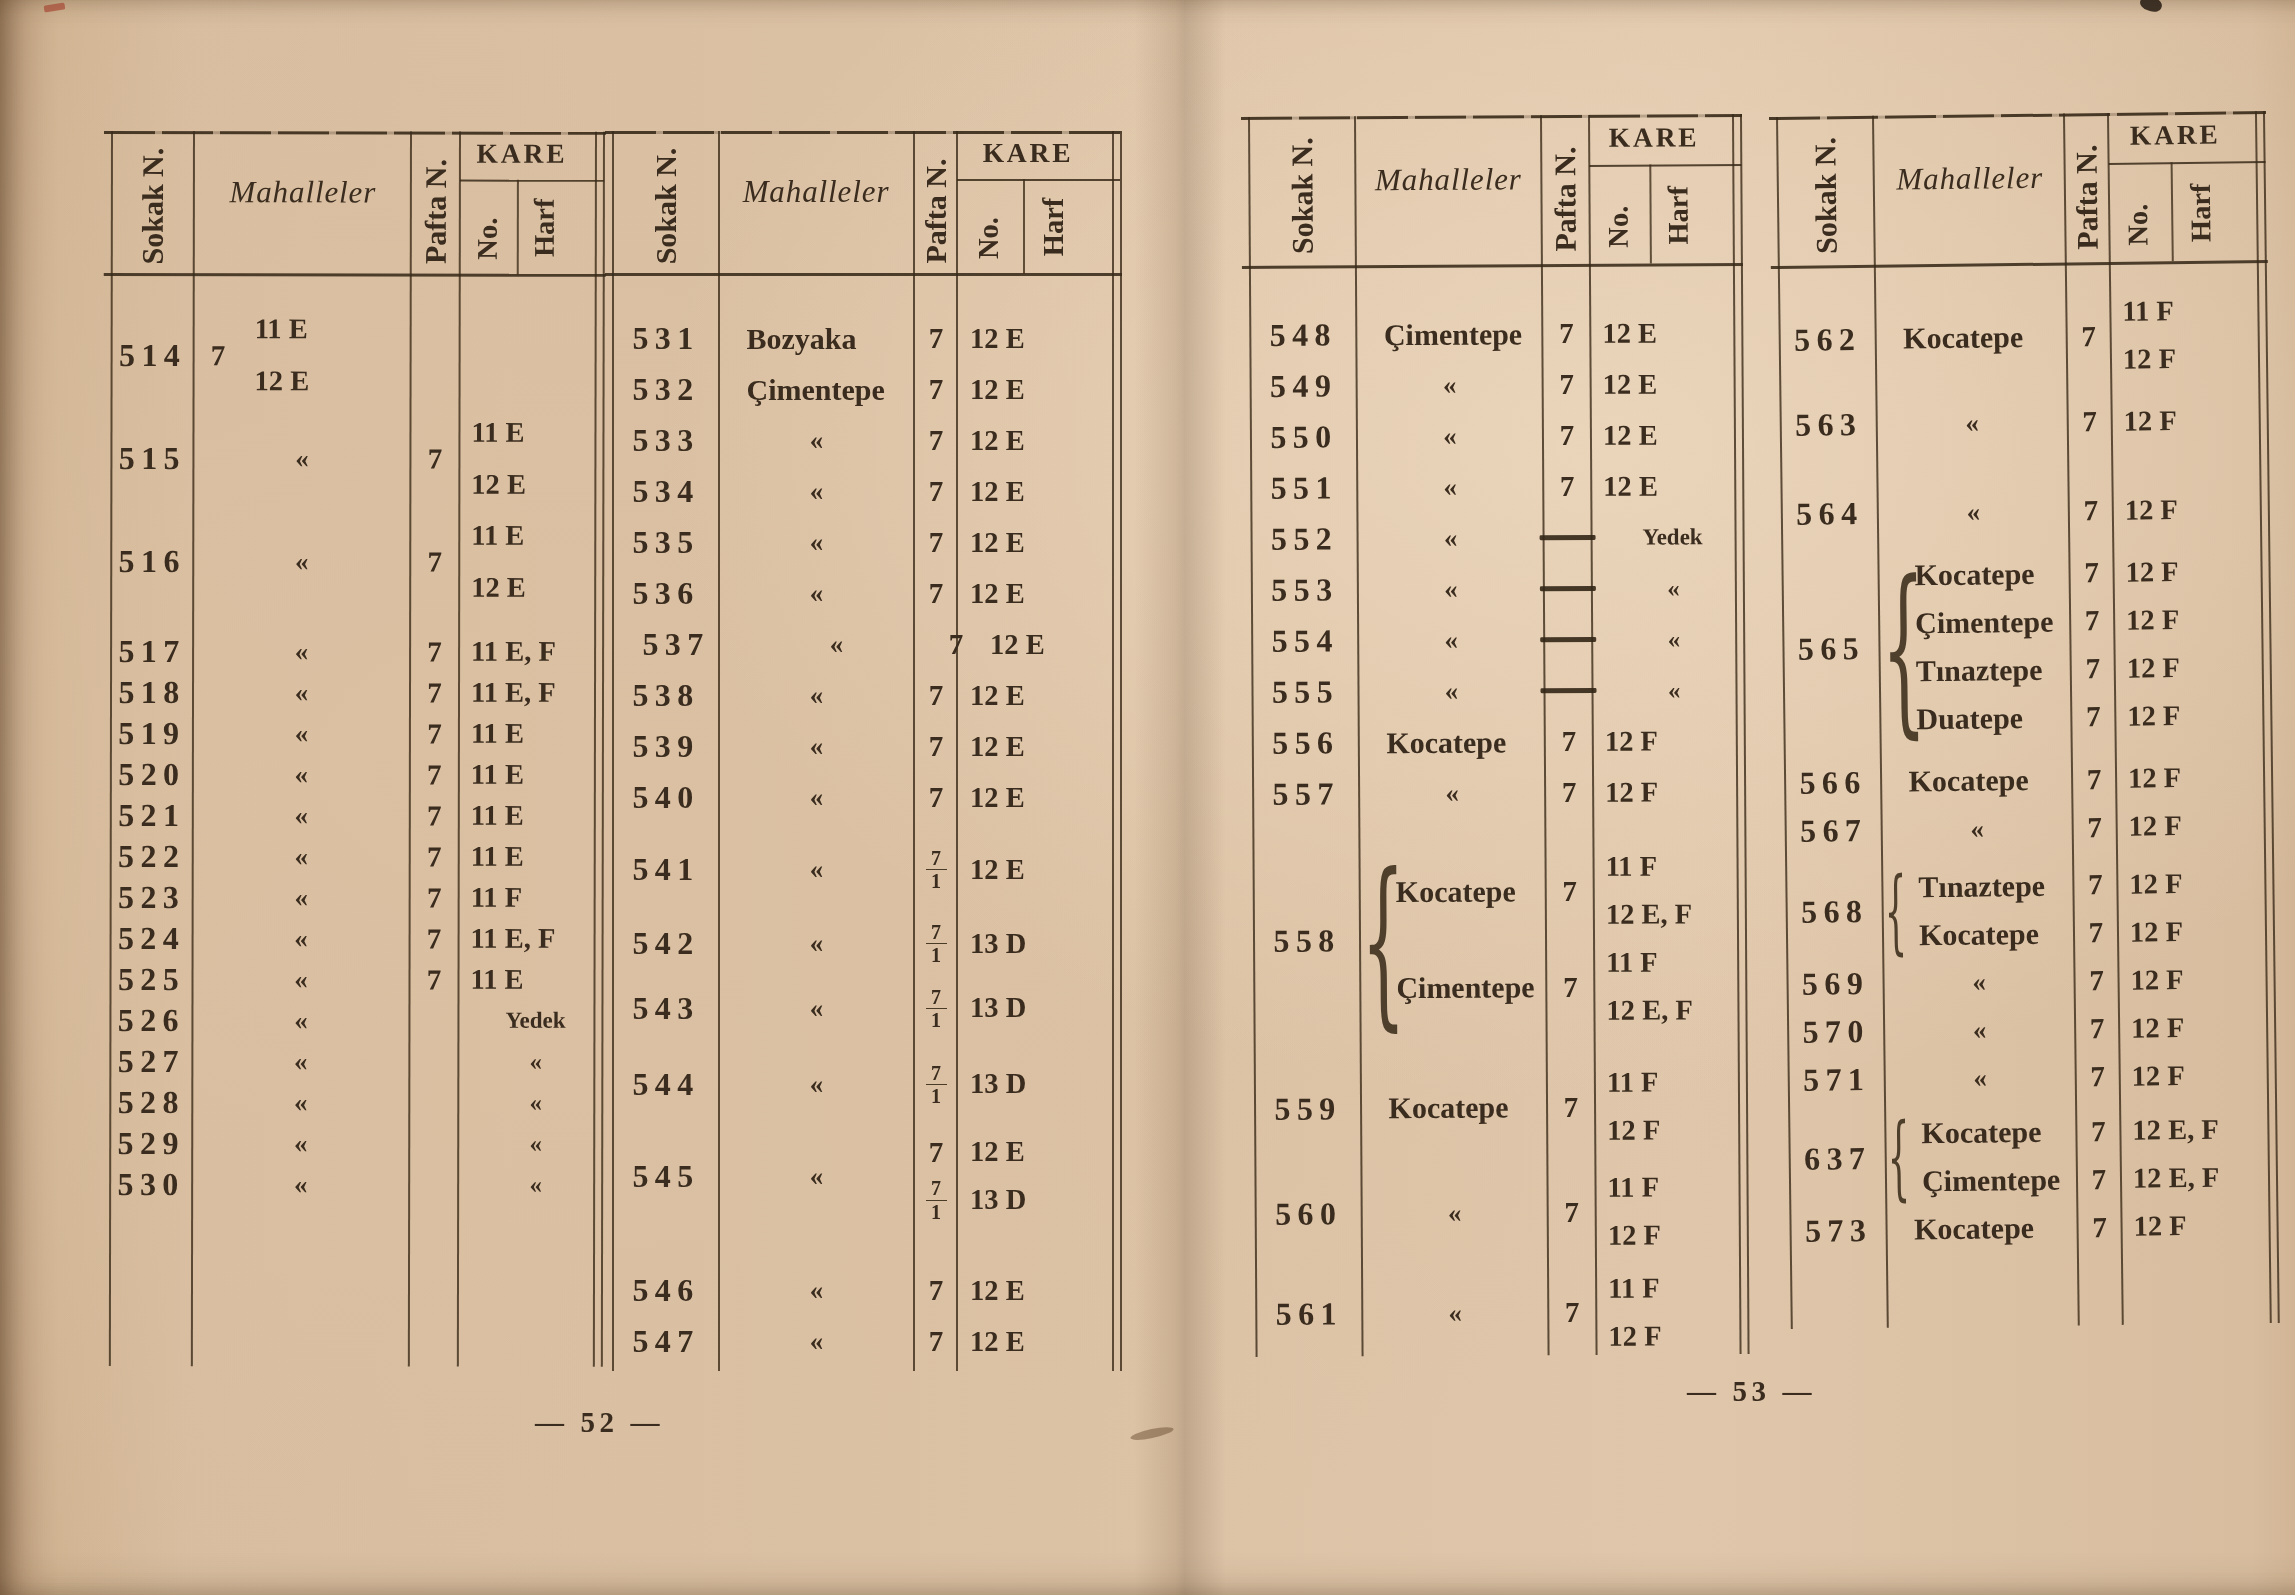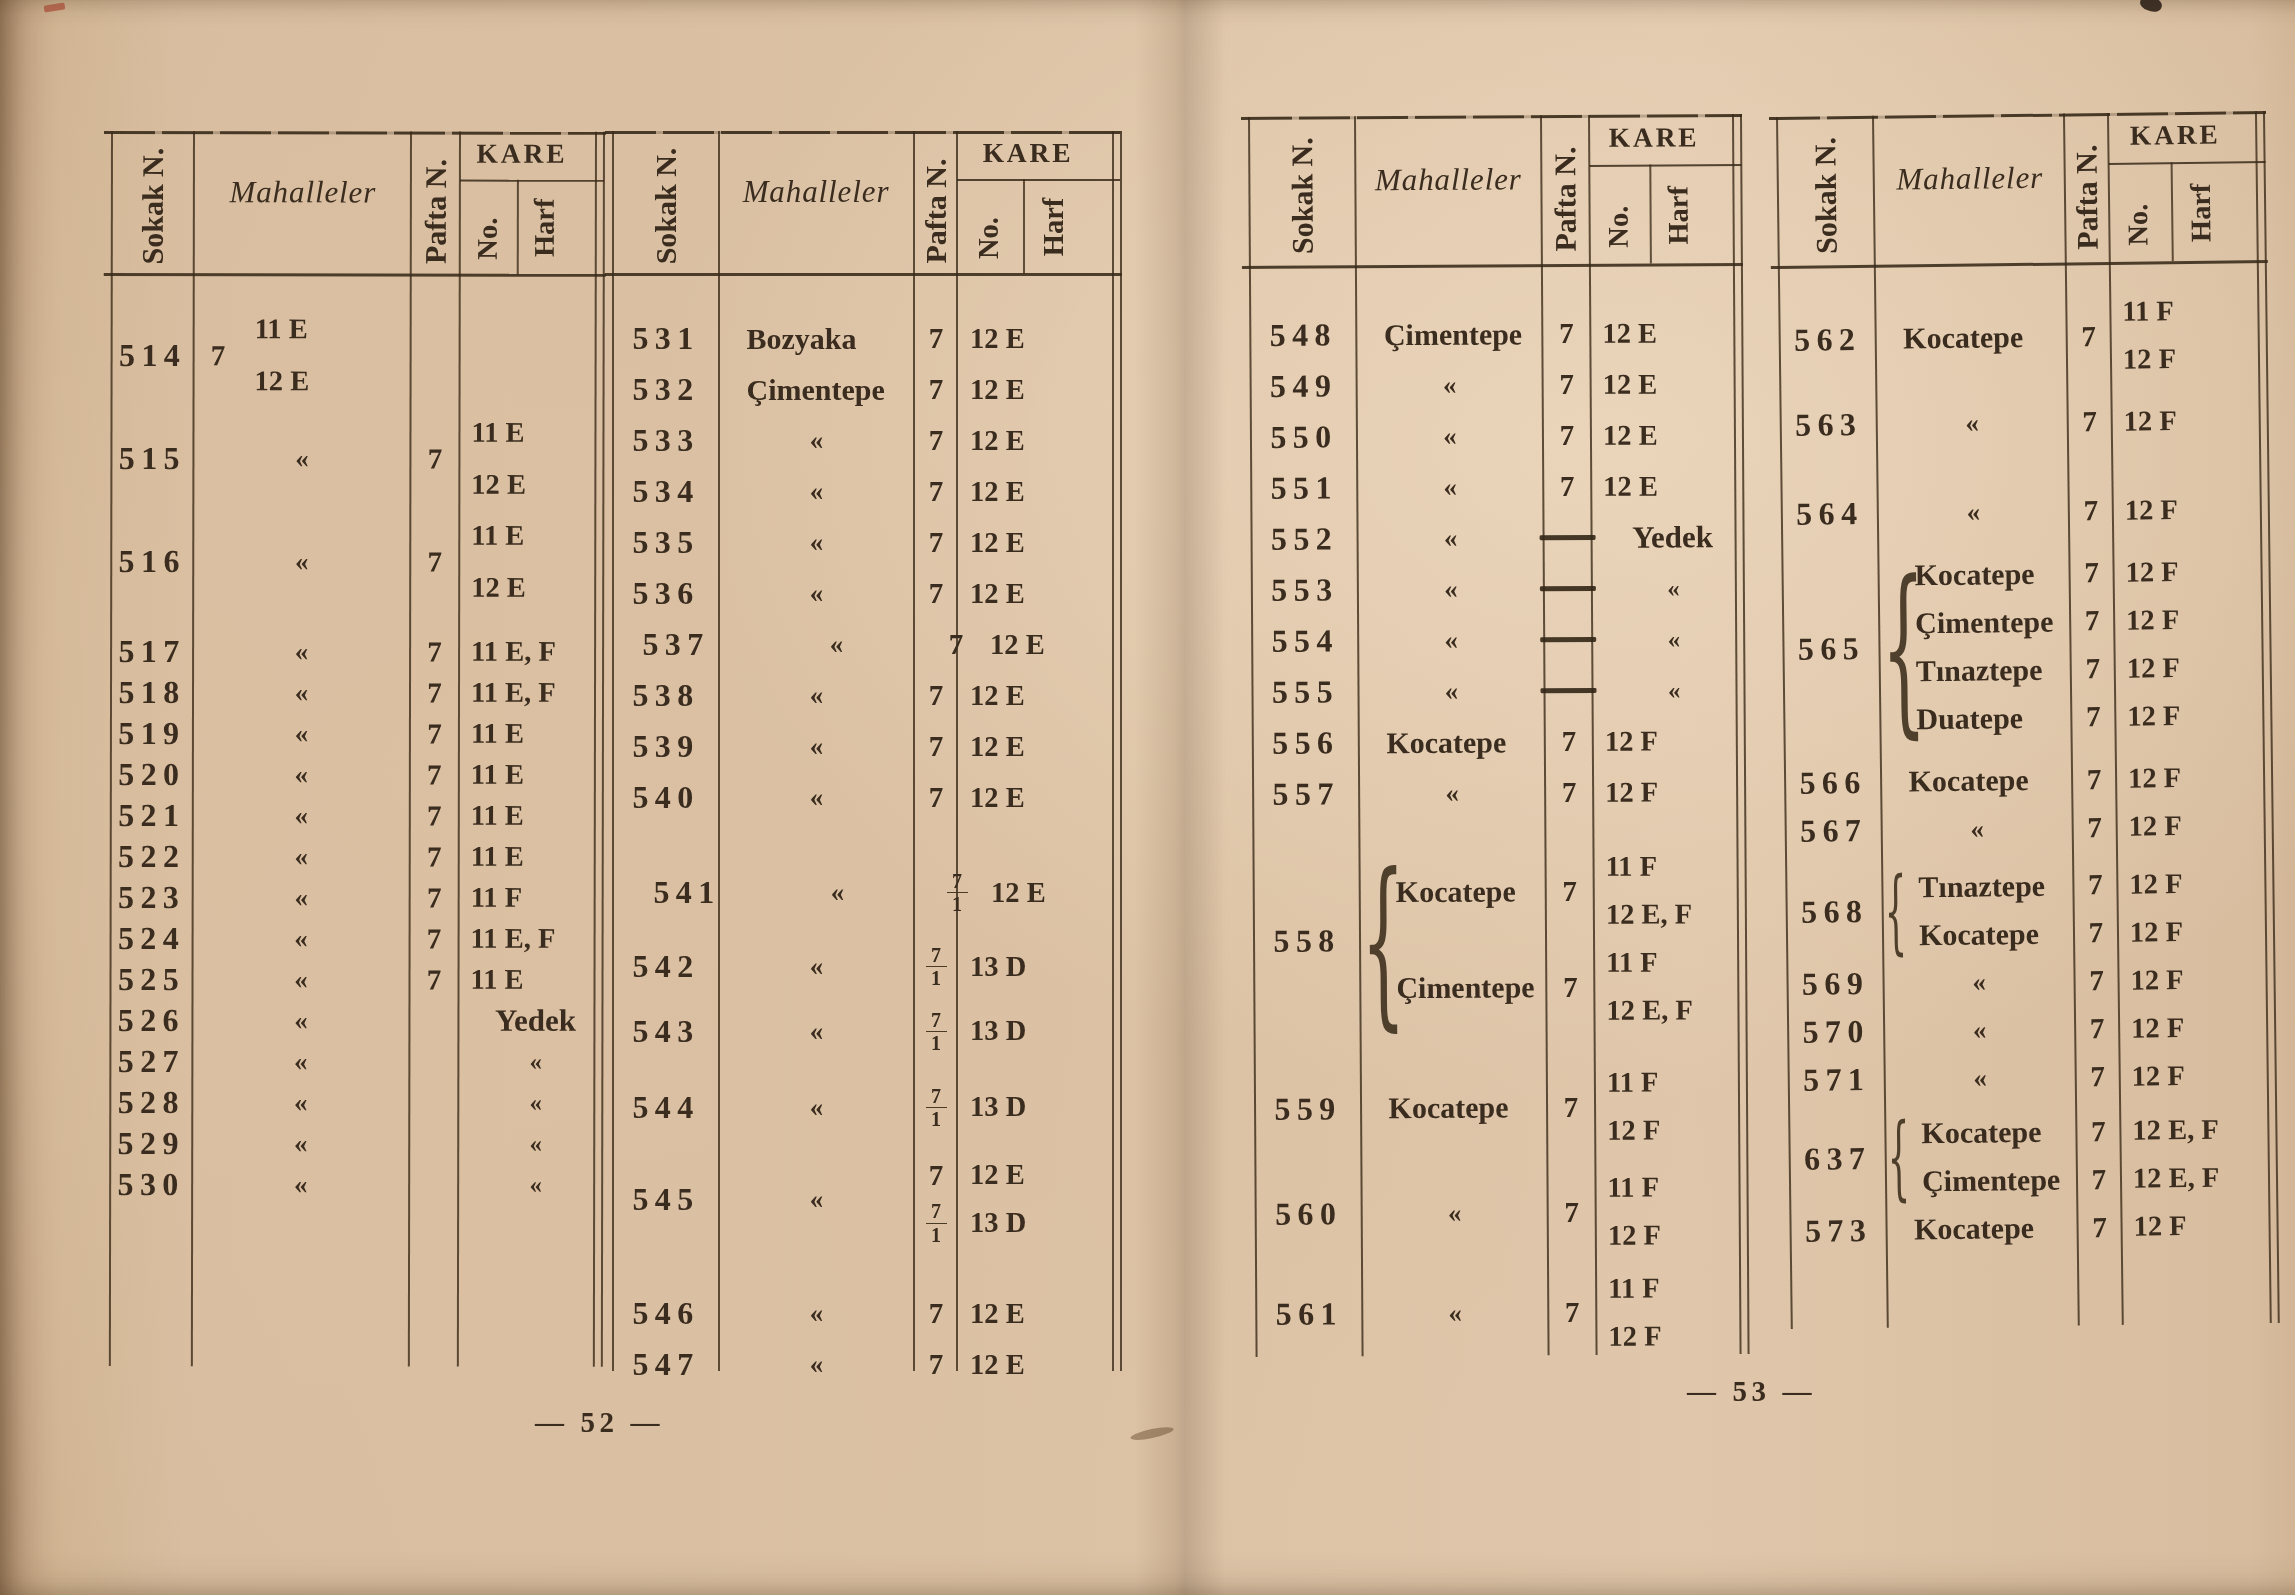--- a/index.html
+++ b/index.html
@@ -43,21 +43,21 @@
   .cell.pafta{justify-content:center; flex-direction:column;}
   .pnum{font-weight:700; font-size:29px;}
   .pstack{display:flex; flex-direction:column; width:100%; height:100%;}
   .pstack .phalf{flex:1; display:flex; align-items:center; justify-content:center;}
   .frac{display:inline-flex; flex-direction:column; align-items:center; line-height:1.02; font-weight:700; font-size:20px;}
   .frac .fb{border-top:1.8px solid rgba(58,44,26,.9); padding:0.9px 5.5px 0 5.5px;}
   .frac .ft{padding:0 5.5px 0.9px 5.5px;}
   .dashbar{width:118%; height:4.6px; background:rgba(50,38,22,.9); border-radius:1.4px;}
   .cell.kare{flex-direction:column; align-items:stretch; padding:0;}
   .kline{display:flex; align-items:center; padding-left:12px; font-weight:700; font-size:28.5px; white-space:nowrap; flex:1;}
-  .kline.ctr{justify-content:center; padding-left:17px; font-size:31px;}
+  .kline.ctr{justify-content:center; padding-left:17px; font-size:23px;}
   .kline.kd{justify-content:flex-start; padding-left:52%; font-size:25px;}
   .subcol{display:flex; flex-direction:column;}
   .subrow{display:flex; flex-shrink:0;}
   .subrow .cell.mah{padding-left:36px;}
   .brace{position:absolute; top:0; font-family:"DejaVu Serif",serif; font-weight:400;
     transform:scaleX(.38); transform-origin:left center; color:rgba(58,44,26,.88);}
   .footer{position:absolute; font-weight:700; font-size:29px; letter-spacing:4.6px; white-space:nowrap;}
   #f0{left:535px; top:1406px;}
   #f1{left:1687px; top:1375px;}
   .ink-mark{position:absolute; pointer-events:none;}
@@ -470,21 +470,21 @@
           <div class="cell mah dit" style="width: 195px;">
             <span class="ditto">«</span>
           </div>
           <div class="cell pafta" style="width: 44px;">
             <span class="pnum">7</span>
           </div>
           <div class="cell kare" style="width: 156px;">
             <div class="kline">12 E</div>
           </div>
         </div>
-        <div class="trow" style="margin-top: 44px; height: 51px; padding-left: 21px;">
+        <div class="trow" style="margin-top: 21px; height: 51px;">
           <div class="cell sokak" style="width: 106px;">
             <span class="num">541</span>
           </div>
           <div class="cell mah dit" style="width: 195px;">
             <span class="ditto">«</span>
           </div>
           <div class="cell pafta" style="width: 44px;">
             <span class="frac">
               <span class="ft">7</span>
               <span class="fb">1</span>

